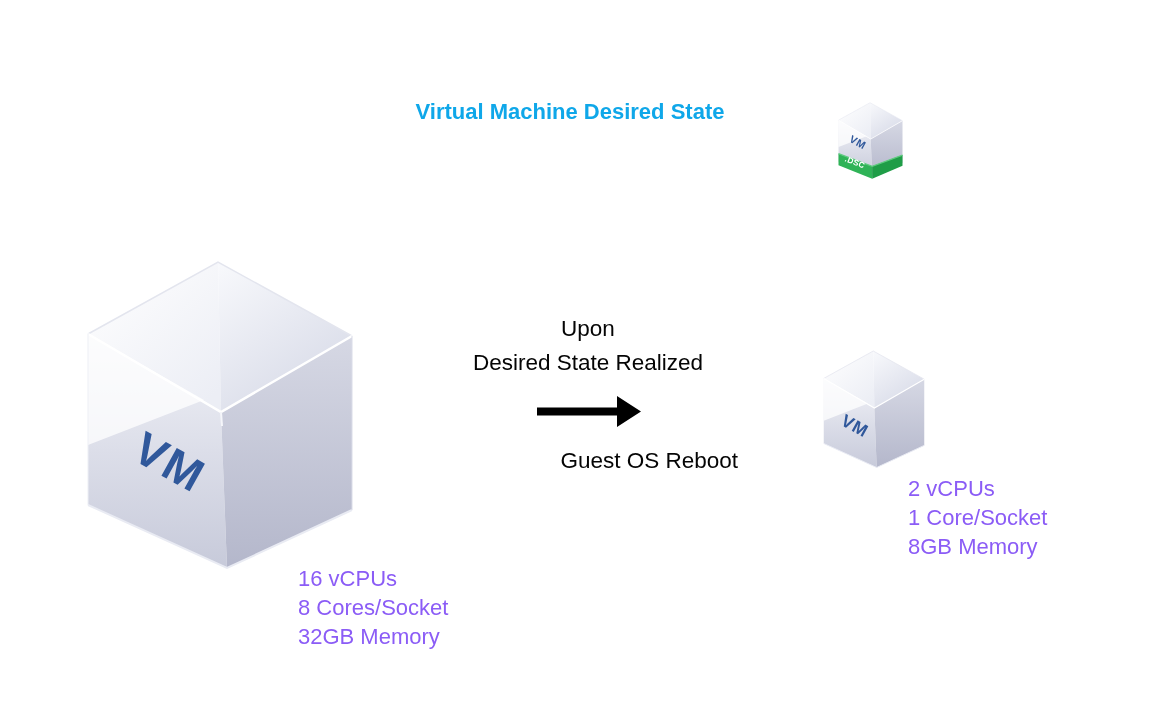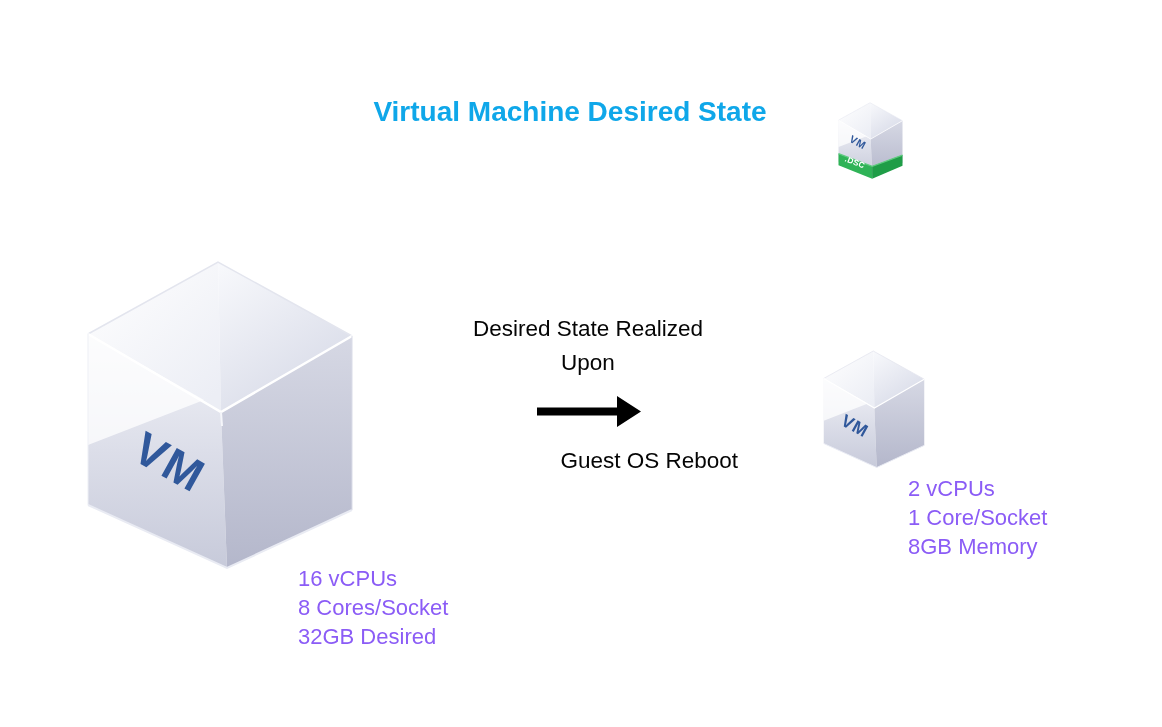--- a/index.html
+++ b/index.html
@@ -3,21 +3,21 @@
 <meta charset="utf-8">
 <style>
   html,body{margin:0;padding:0;background:#fff;}
   #canvas{
     position:relative;width:1162px;height:727px;background:#ffffff;
     font-family:"Liberation Sans", sans-serif;overflow:hidden;
   }
   .abs{position:absolute;}
   #diagram-title{
     left:300px;top:90px;width:540px;text-align:center;
-    font-size:28px;font-weight:bold;line-height:43px;color:#0FA7E9;
+    font-size:22px;font-weight:bold;line-height:43px;color:#0FA7E9;
   }
   .spec-block{
     font-size:22px;line-height:29px;color:#8b5cf6;white-space:nowrap;
   }
   #specs-large{left:298px;top:564px;}
   #specs-small{left:908px;top:474px;}
   .caption{
     width:300px;left:438px;text-align:center;color:#050505;
     font-size:22.5px;line-height:34px;white-space:nowrap;
   }
@@ -93,26 +93,26 @@
     <line x1="135" y1="152" x2="136" y2="166" stroke="#F5F6FA" stroke-width="2"></line>
     <polyline points="2,245 141,308 266,250" fill="none" stroke="#E9EBF3" stroke-width="2"></polyline>
     <line x1="2" y1="74" x2="2" y2="245" stroke="#EDEFF5" stroke-width="1"></line>
     <line x1="266" y1="76" x2="266" y2="250" stroke="#DADCE8" stroke-width="1"></line>
     <text class="vm-label" x="76" y="216" font-size="46" text-anchor="middle" transform="rotate(29 76 216)">VM</text>
   </svg>
 
   <div id="specs-large" class="abs spec-block">
     <div>16 vCPUs</div>
     <div>8 Cores/Socket</div>
-    <div>32GB Desired</div>
+    <div>32GB Memory</div>
   </div>
 
   <div id="caption-top" class="abs caption">
+    <span style="display:block">Upon</span>
     <span style="display:block">Desired State Realized</span>
-    <span style="display:block">Upon</span>
   </div>
 
   <svg id="arrow" class="abs" viewBox="0 0 106 37">
     <path d="M0,14.5 H80 V3 L104,18.5 L80,34 V22.5 H0 Z" fill="#000000"></path>
   </svg>
 
   <div id="caption-bottom" class="abs caption">
     <span>Guest OS Reboot</span>
   </div>
 

